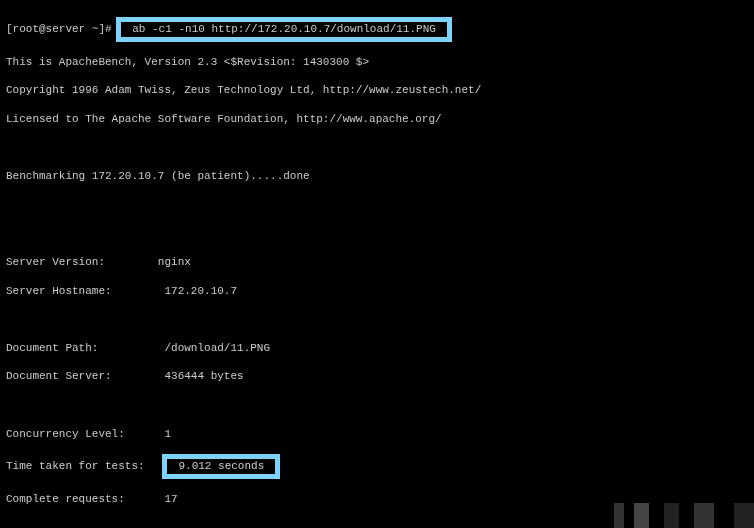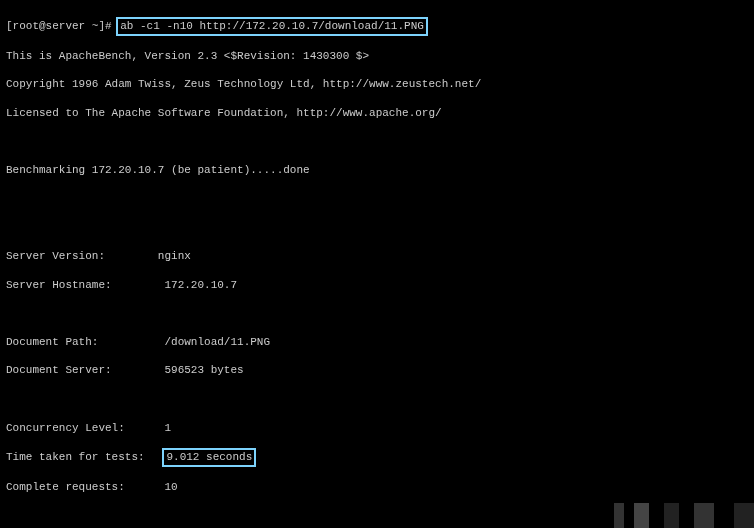--- a/index.html
+++ b/index.html
@@ -13,23 +13,23 @@
       width: 754px;
       height: 528px;
       overflow: hidden;
       position: relative;
     }
     .terminal {
       padding: 4px 6px;
       white-space: pre;
     }
     .highlight-box {
-      border: 2px solid #7dd3fc;
+      border: 5px solid #7dd3fc;
       display: inline-block;
-      padding: 0 2px;
+      padding: 0 11px;
       margin: -1px -2px;
     }
     .row {
       display: block;
     }
     .pixelated {
       position: absolute;
       bottom: 0;
       right: 0;
       width: 150px;
@@ -48,25 +48,25 @@
 <span class="row">Copyright 1996 Adam Twiss, Zeus Technology Ltd, http://www.zeustech.net/</span>
 <span class="row">Licensed to The Apache Software Foundation, http://www.apache.org/</span>
 <span class="row"> </span>
 <span class="row">Benchmarking 172.20.10.7 (be patient).....done</span>
 <span class="row"> </span>
 <span class="row"> </span>
 <span class="row"><span>Server Version:        </span><span>nginx</span></span>
 <span class="row"><span>Server Hostname:        </span><span>172.20.10.7</span></span>
 <span class="row"> </span>
 <span class="row"><span>Document Path:          </span><span>/download/11.PNG</span></span>
-<span class="row"><span>Document Server:        </span><span>596523 bytes</span></span>
+<span class="row"><span>Document Server:        </span><span>436444 bytes</span></span>
 <span class="row"> </span>
 <span class="row"><span>Concurrency Level:      </span><span>1</span></span>
 <span class="row"><span>Time taken for tests:   </span><span class="highlight-box"><span>9.012 seconds</span></span></span>
-<span class="row"><span>Complete requests:      </span><span>10</span></span>
+<span class="row"><span>Complete requests:      </span><span>17</span></span>
 
 
 
 
 
 
 
 
 
 

